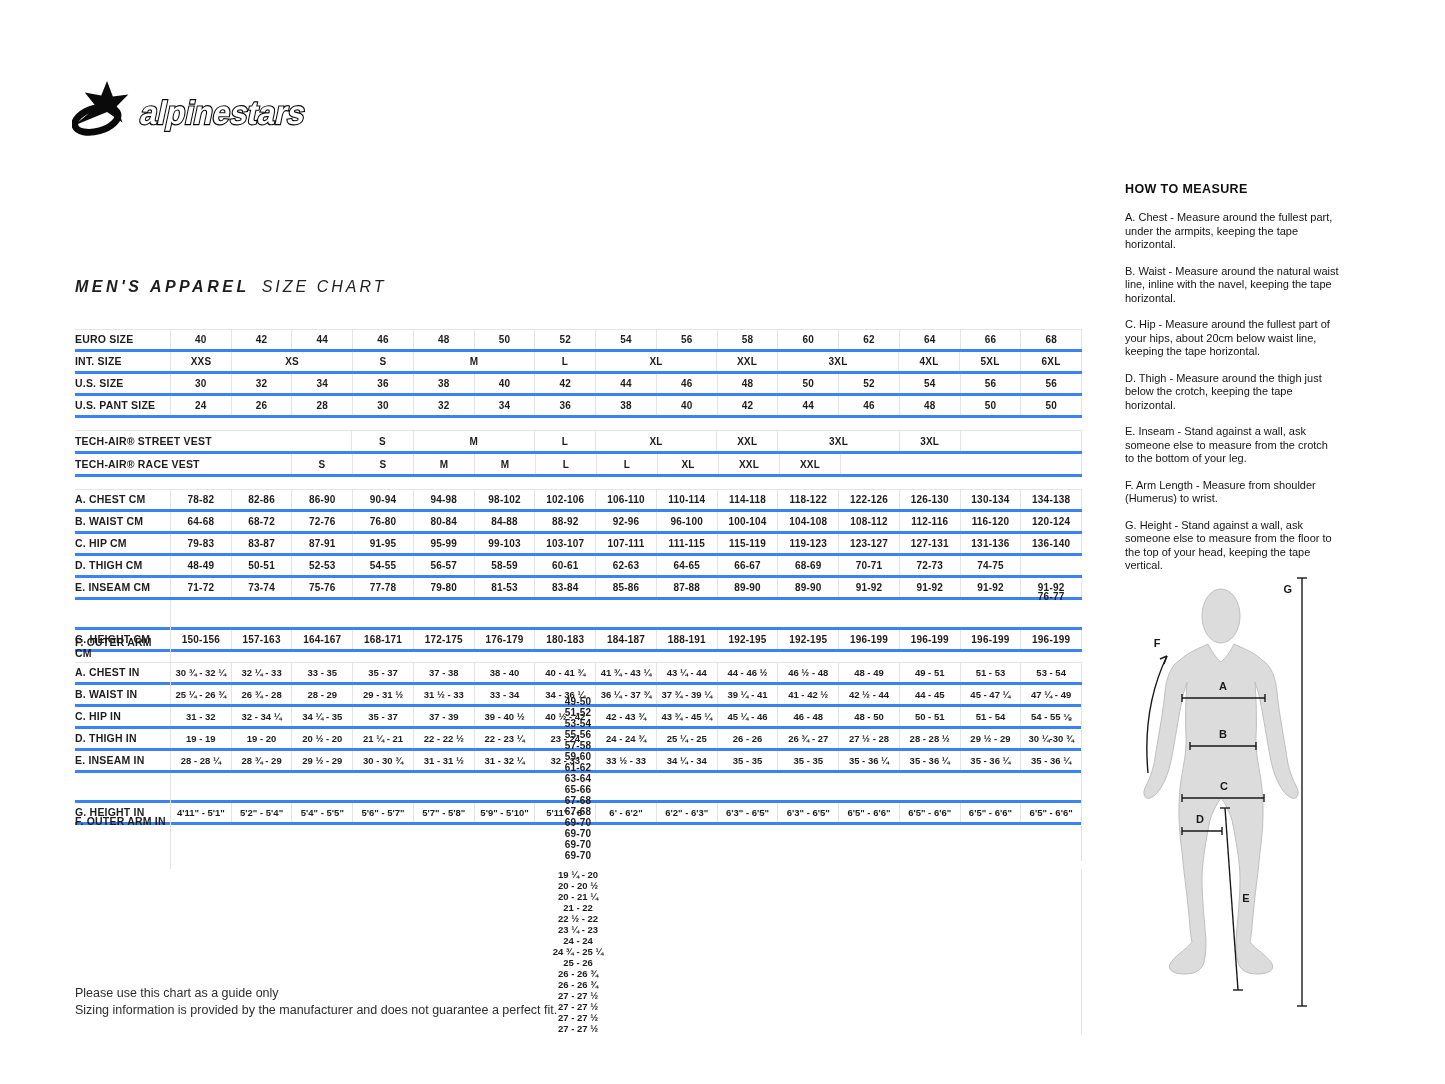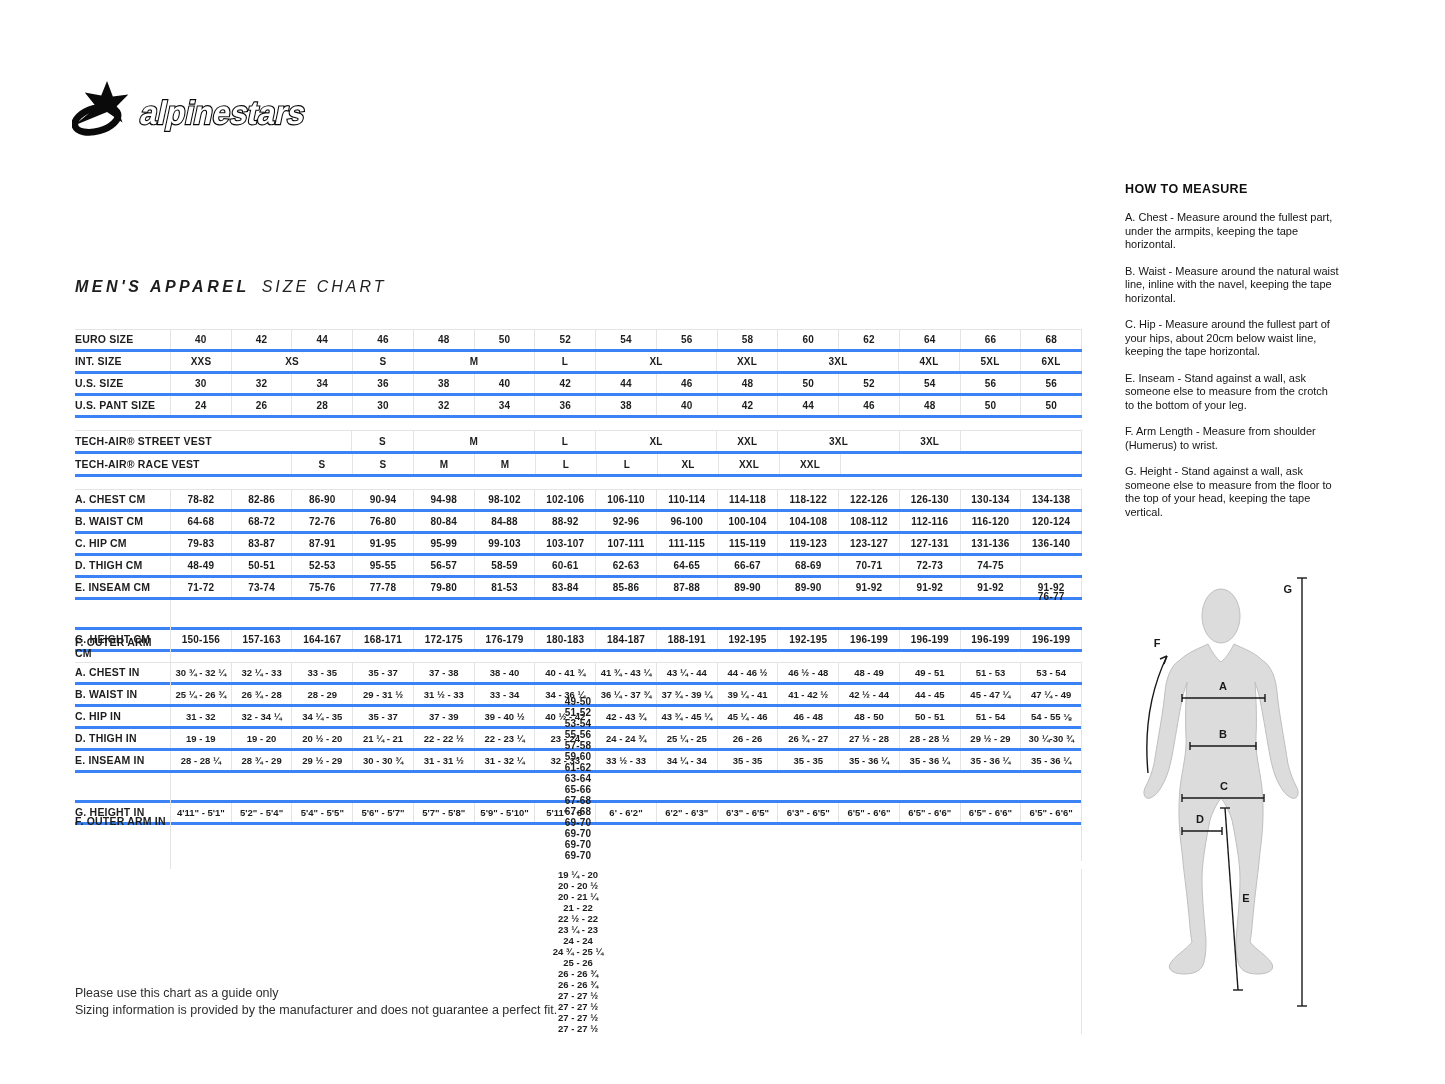--- a/index.html
+++ b/index.html
@@ -206,21 +206,21 @@
         <div class="cell" style="flex: 1 1 0px;">123-127</div>
         <div class="cell" style="flex: 1 1 0px;">127-131</div>
         <div class="cell" style="flex: 1 1 0px;">131-136</div>
         <div class="cell" style="flex: 1 1 0px;">136-140</div>
       </div>
       <div class="row">
         <div class="lbl">D. THIGH CM</div>
         <div class="cell" style="flex: 1 1 0px;">48-49</div>
         <div class="cell" style="flex: 1 1 0px;">50-51</div>
         <div class="cell" style="flex: 1 1 0px;">52-53</div>
-        <div class="cell" style="flex: 1 1 0px;">95-55</div>
+        <div class="cell" style="flex: 1 1 0px;">54-55</div>
         <div class="cell" style="flex: 1 1 0px;">56-57</div>
         <div class="cell" style="flex: 1 1 0px;">58-59</div>
         <div class="cell" style="flex: 1 1 0px;">60-61</div>
         <div class="cell" style="flex: 1 1 0px;">62-63</div>
         <div class="cell" style="flex: 1 1 0px;">64-65</div>
         <div class="cell" style="flex: 1 1 0px;">66-67</div>
         <div class="cell" style="flex: 1 1 0px;">68-69</div>
         <div class="cell" style="flex: 1 1 0px;">70-71</div>
         <div class="cell" style="flex: 1 1 0px;">72-73</div>
         <div class="cell" style="flex: 1 1 0px;">74-75</div>
@@ -410,20 +410,21 @@
       </div>
     </div>
   </div>
 
 <div class="measure">
   <h3>HOW TO MEASURE</h3>
   <div>
       <p>A. Chest - Measure around the fullest part, under the armpits, keeping the tape horizontal.</p>
       <p>B. Waist - Measure around the natural waist line, inline with the navel, keeping the tape horizontal.</p>
       <p>C. Hip - Measure around the fullest part of your hips, about 20cm below waist line, keeping the tape horizontal.</p>
+      <p>D. Thigh - Measure around the thigh just below the crotch, keeping the tape horizontal.</p>
       <p>E. Inseam - Stand against a wall, ask someone else to measure from the crotch to the bottom of your leg.</p>
       <p>F. Arm Length - Measure from shoulder (Humerus) to wrist.</p>
       <p>G. Height - Stand against a wall, ask someone else to measure from the floor to the top of your head, keeping the tape vertical.</p>
     </div>
 </div>
 
 <div class="figure">
   <svg width="305" height="450" viewBox="0 0 305 450">
 
     <ellipse cx="81" cy="48" rx="19" ry="27" fill="#dcdcdc" stroke="#bfbfbf" stroke-width="1"></ellipse>

